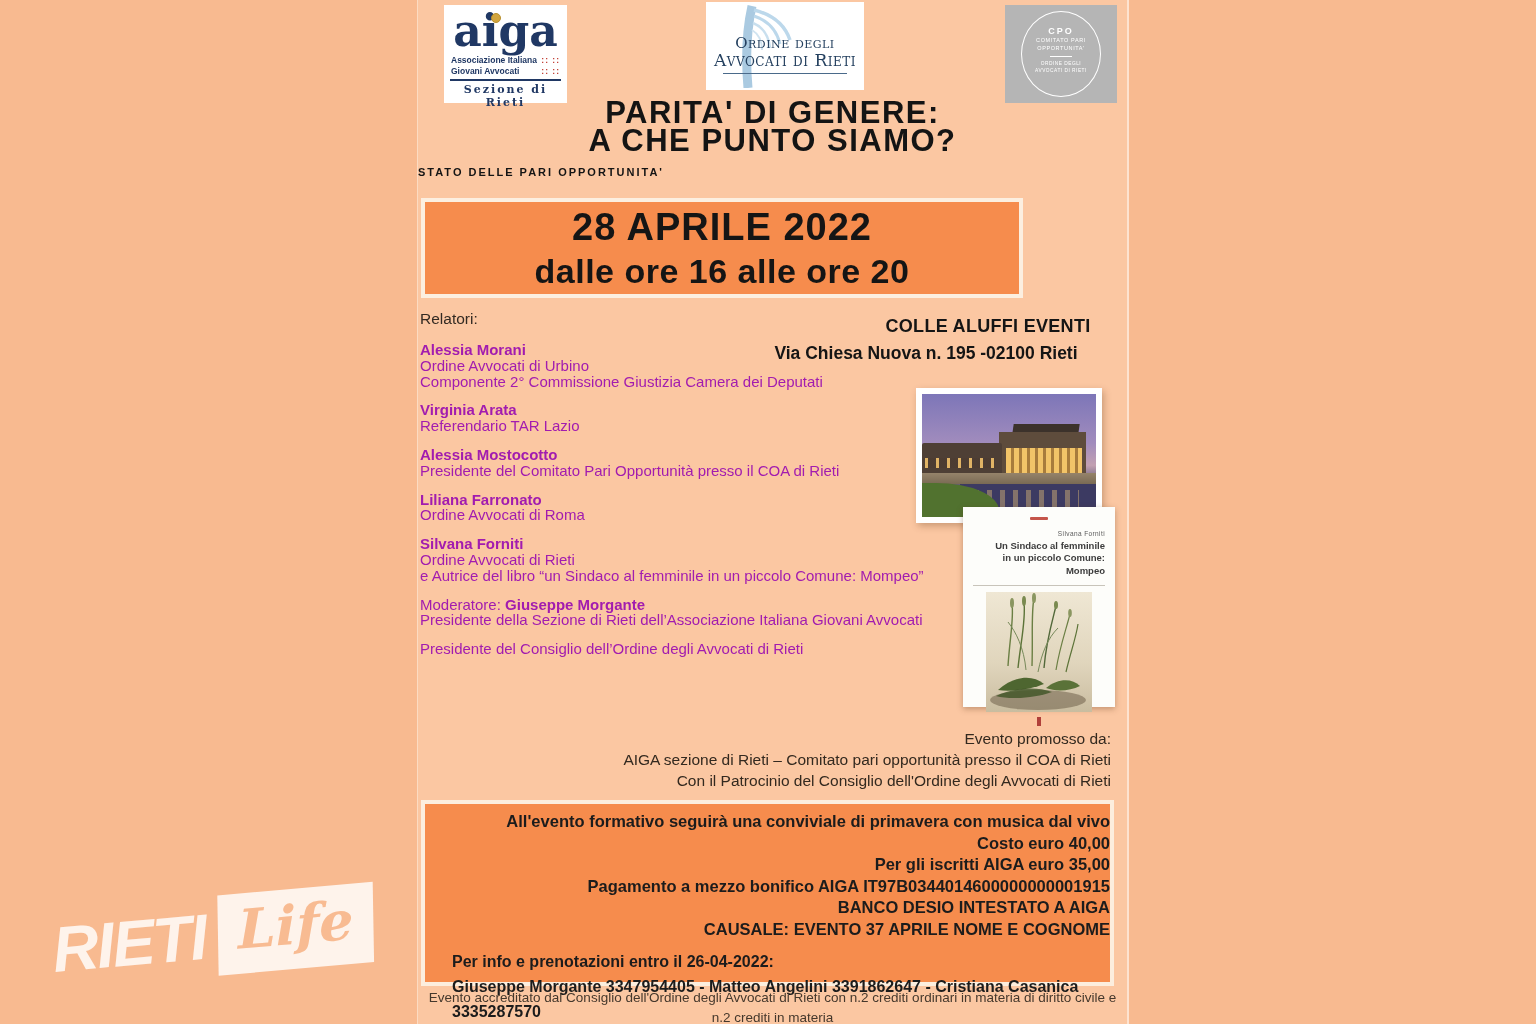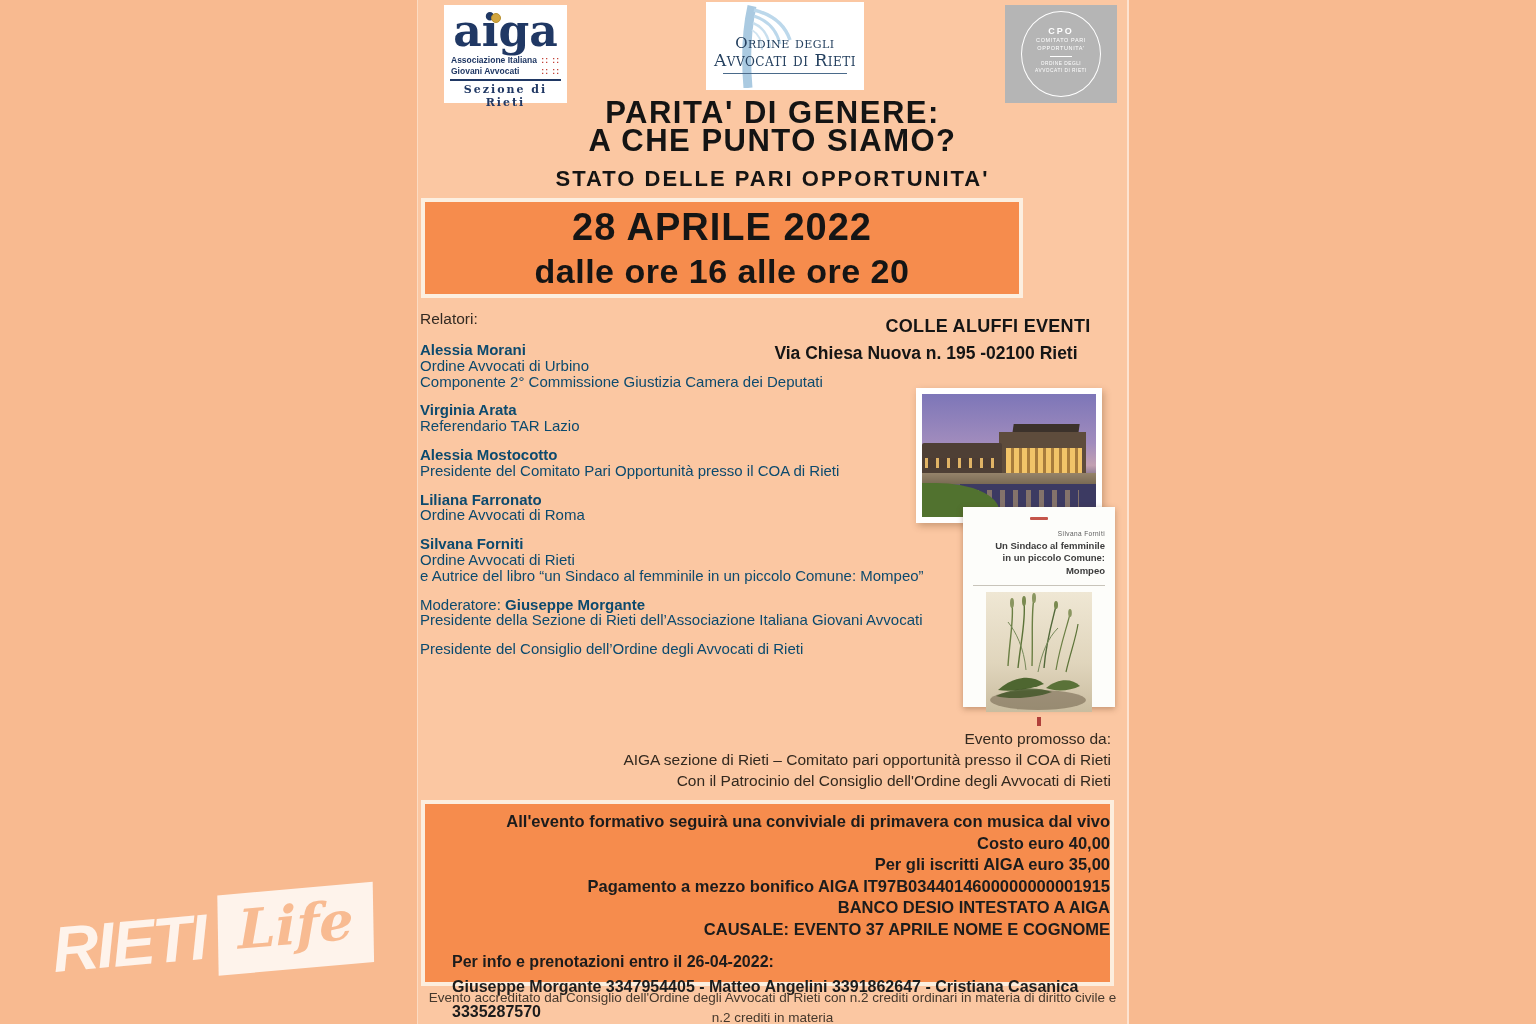--- a/index.html
+++ b/index.html
@@ -44,32 +44,32 @@
   .cpo-circle { width:80px; height:86px; margin:6px auto; border:1px solid #fff; border-radius:50%;
                 color:#fff; text-align:center; padding-top:14px; }
   .cpo-acr { font-size:9px; font-weight:bold; letter-spacing:2px; line-height:11px; }
   .cpo-s { font-size:5.5px; letter-spacing:0.6px; line-height:7.5px; }
   .cpo-div { width:22px; border-top:1px solid #fff; margin:4px auto; }
   .cpo-xs { font-size:4.8px; letter-spacing:0.5px; line-height:6.5px; }
 
   
   .headline { left:0; top:99px; width:100%; text-align:center; color:#141414;
               font-weight:bold; font-size:31px; line-height:28px; letter-spacing:1.5px; }
-  .subtitle { left:0; top:166px; width:100%; text-align:center; color:#141414;
-              font-weight:bold; font-size:22px; letter-spacing:2px; }
+  .subtitle { left:0; top:166px; width:100%; text-align:left; color:#141414;
+              font-weight:bold; font-size:11px; letter-spacing:2px; }
 
   
   .date-banner { left:3px; top:198px; width:602px; height:100px; background:#f68c4d;
                  border:4px solid #fcefe0; text-align:center; color:#151515; }
   .date-d { font-weight:bold; font-size:38px; line-height:46px; margin-top:2px; letter-spacing:1px; }
   .date-t { font-weight:bold; font-size:34px; line-height:42px; letter-spacing:0.5px; }
 
   
   .relatori { left:2px; top:310px; font-size:15.5px; color:#332a22; }
-  .speakers { left:2px; top:342px; width:545px; font-size:15px; line-height:15.8px; color:#0c4a6e; }
+  .speakers { left:2px; top:342px; width:545px; font-size:15px; line-height:15.8px; color:#a21caf; }
   .spk { margin-bottom:13px; }
   .spk-name { font-weight:bold; }
   .spk-inline-name { font-weight:bold; }
 
   
   .venue-name { left:420px; top:316px; width:300px; text-align:center; font-weight:bold;
                 font-size:18px; color:#151515; letter-spacing:0.3px; }
   .venue-address { left:343px; top:343px; width:330px; text-align:center; font-weight:bold;
                    font-size:17.5px; color:#151515; }
 

